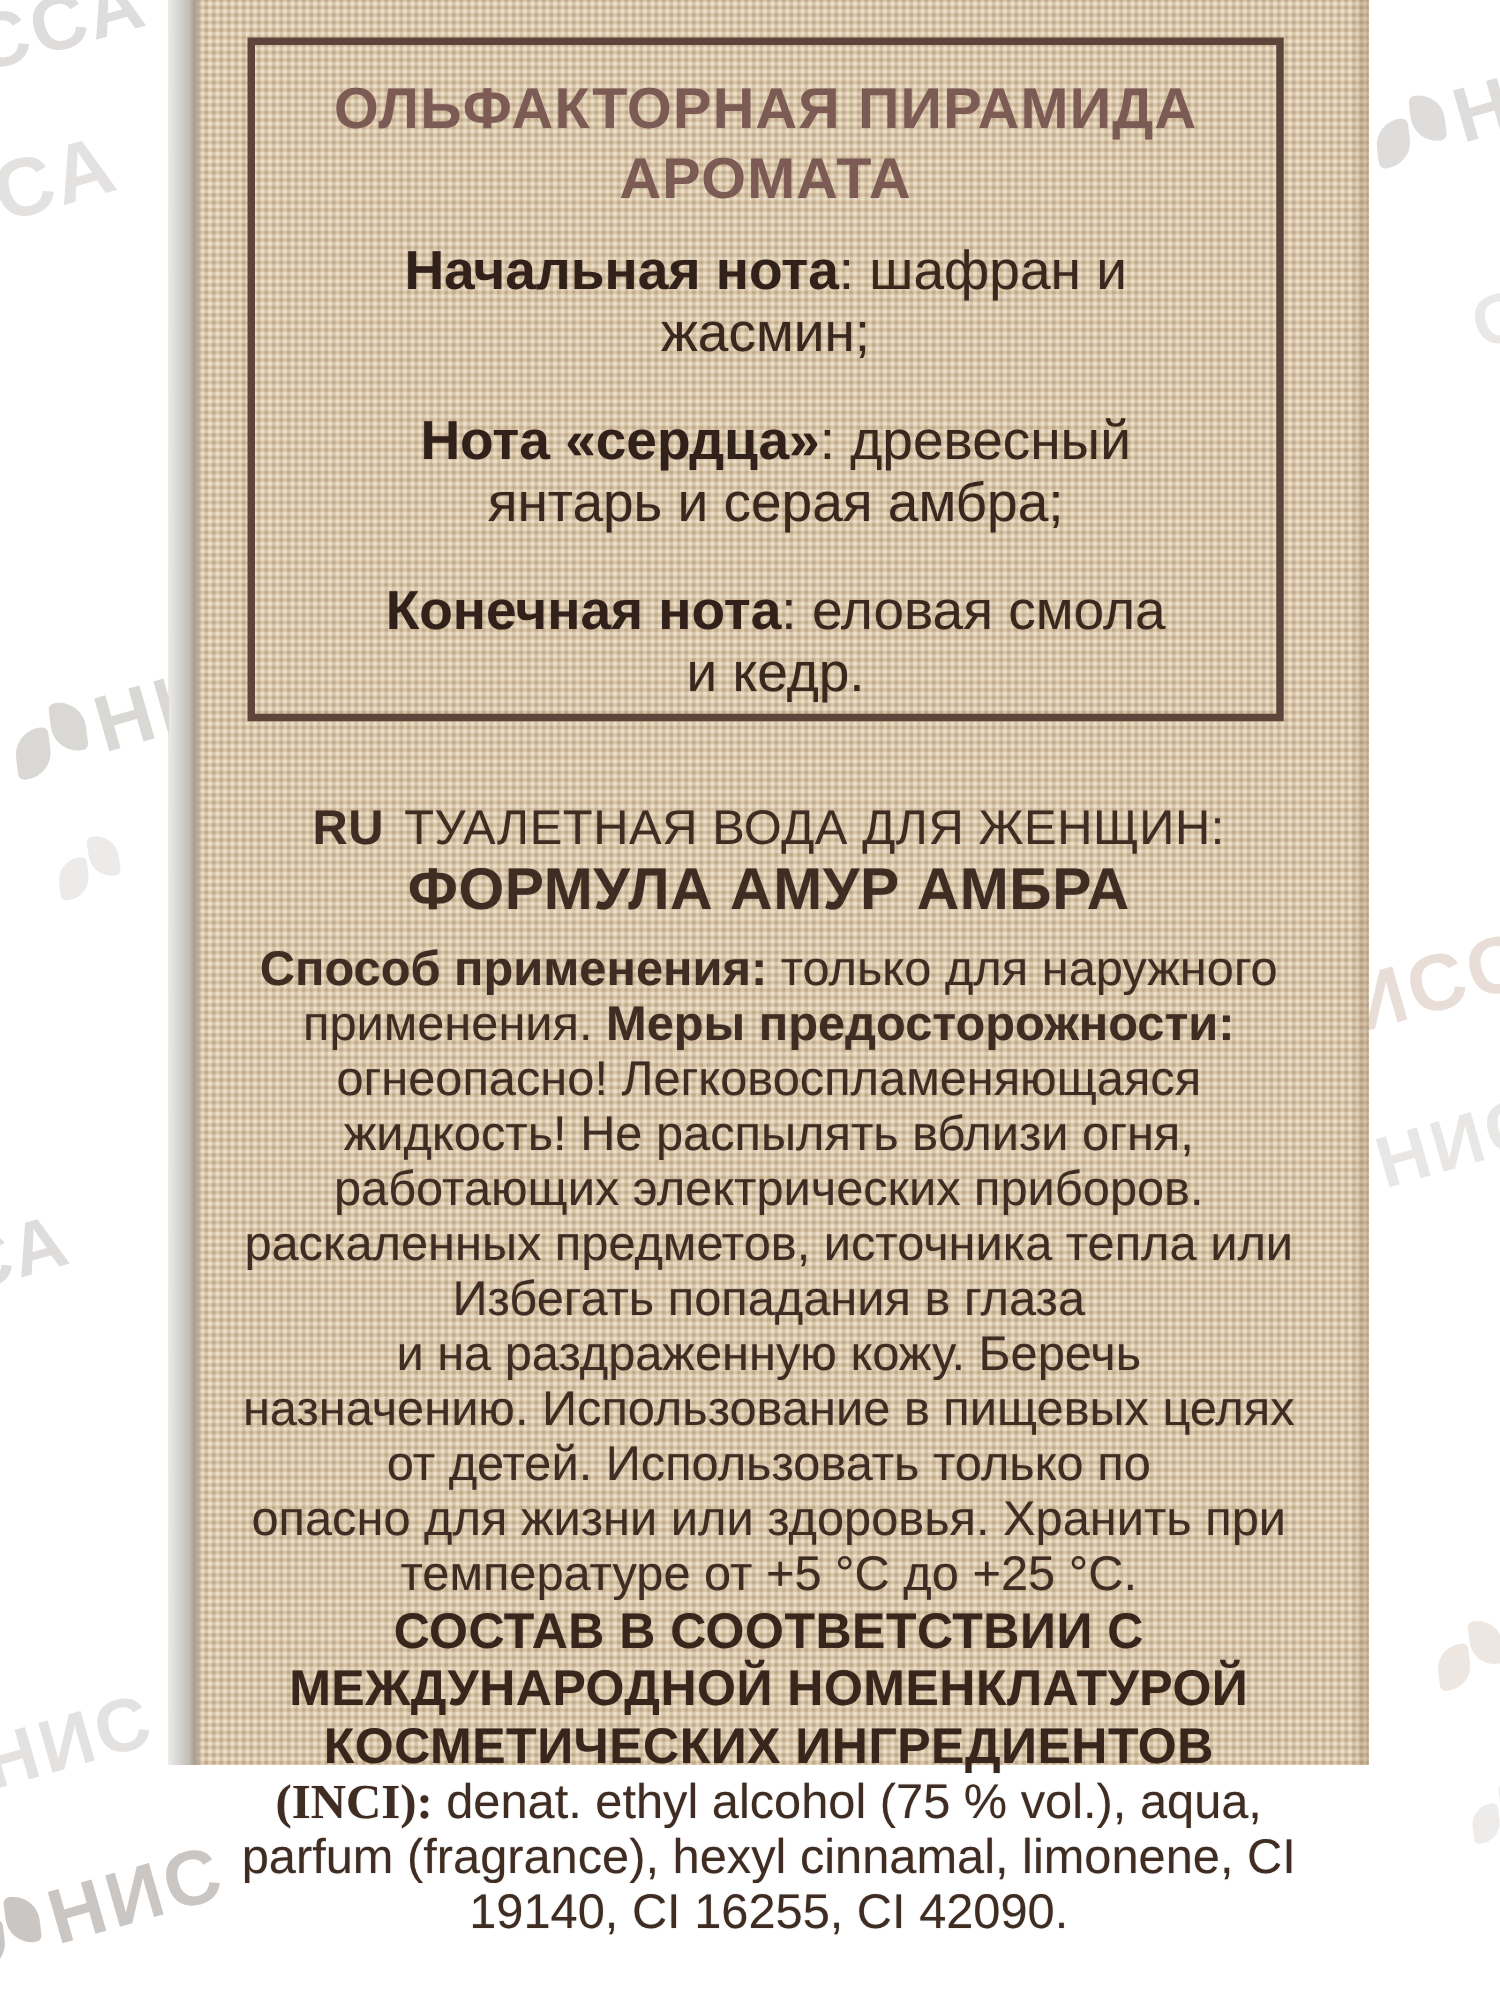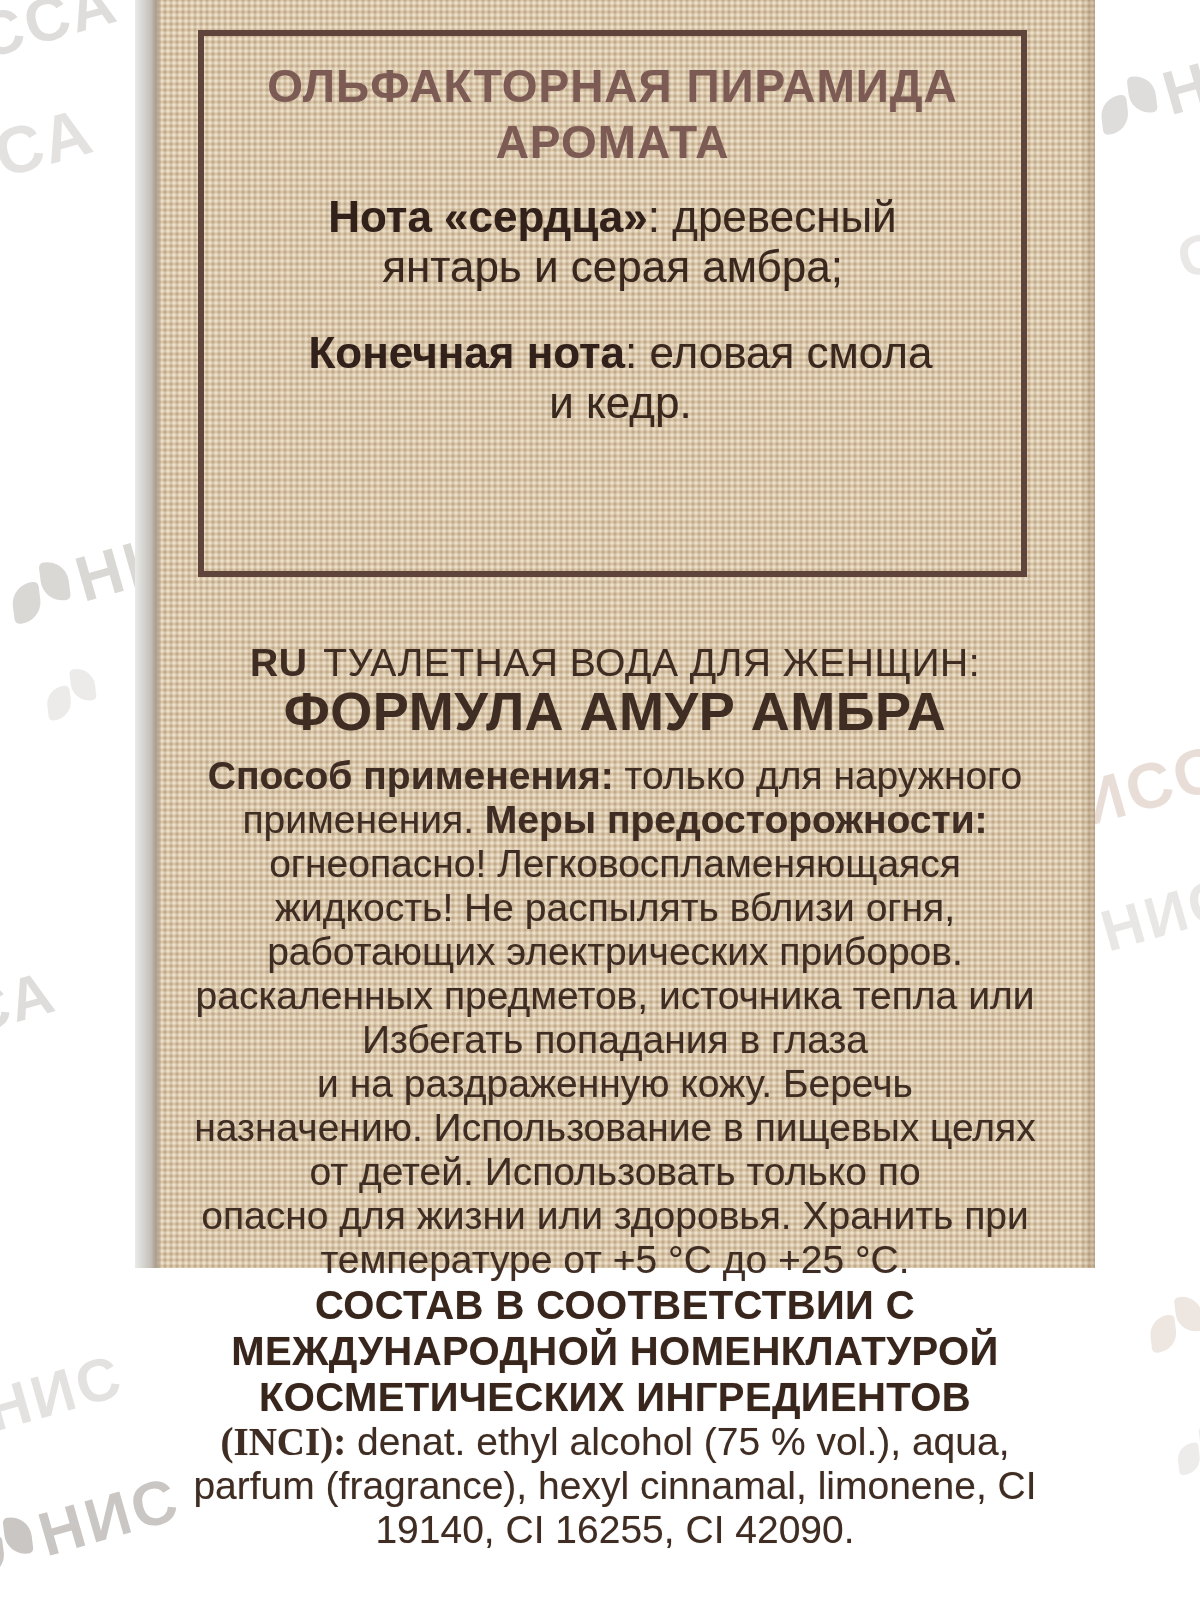--- a/index.html
+++ b/index.html
@@ -11,21 +11,21 @@
   .wm-layer{position:absolute;inset:0;}
   .wm{position:absolute;font-weight:700;letter-spacing:3px;white-space:nowrap;
       display:flex;align-items:center;gap:8px;}
   .wm-sym{display:inline-block;position:relative;width:0.95em;height:0.82em;}
   .wm-sym::before{content:"";position:absolute;left:0;bottom:0;width:0.44em;height:0.62em;
       background:currentColor;border-radius:0.34em 0.08em 0.34em 0.08em;transform:rotate(9deg);}
   .wm-sym::after{content:"";position:absolute;right:0;top:0;width:0.44em;height:0.62em;
       background:currentColor;border-radius:0.08em 0.34em 0.08em 0.34em;transform:rotate(9deg);}
   
   .label{
-    position:absolute;left:135px;top:0;width:960px;height:1268px;
+    position:absolute;left:135px;top:0;width:960px;height:1412px;
     background-color:#d9c6a9;
     background-image:
       radial-gradient(rgba(255,250,238,0.50) 1.3px, transparent 2px),
       radial-gradient(rgba(128,96,66,0.28) 1.2px, transparent 1.9px);
     background-size:6px 6px,6px 6px;
     background-position:0 0,3px 3px;
     color:#3f2d23;
   }
   .edge-left{position:absolute;left:0;top:0;bottom:0;width:26px;
     background:linear-gradient(90deg,#eaeae8 0%,#d6d6d3 30%,#c4bfb6 62%,#a99d8f 80%,rgba(203,185,159,0.35) 100%);}
@@ -40,21 +40,21 @@
   .pyr-title{margin-top:22px;}
   .pyr-title .tl{font-size:46px;line-height:56px;font-weight:700;letter-spacing:1px;color:#7d5b55;
       text-shadow:0 0 1px rgba(125,91,85,0.35);}
   .note{margin-top:22px;}
   .note + .note{margin-top:36px;margin-left:16px;}
   .note .tl{font-size:44px;line-height:50px;color:#3a281f;}
   .note .sg-b{color:#32211a;}
   .body-col{position:absolute;left:0;top:640px;width:100%;}
   .ru-line .tl{font-size:39px;line-height:46px;letter-spacing:0.5px;}
   .ru-line .sg-b{margin-right:16px;}
-  .prod-name .tl{font-size:54px;line-height:50px;letter-spacing:0.5px;}
+  .prod-name .tl{font-size:47px;line-height:50px;letter-spacing:0.5px;}
   .usage{margin-top:18px;}
   .usage .tl{font-size:39px;line-height:44px;}
   .usage .tl.caps{font-size:40px;line-height:46px;letter-spacing:0.4px;color:#38261d;}
   .sg-b{font-weight:700;}
   .sg-bs{font-weight:700;font-family:"Liberation Serif",serif;}
 </style>
 </head>
 <body>
 
 <div class="photo">
@@ -107,20 +107,24 @@
   <div class="label">
     <div class="edge-left"></div>
     <div class="edge-right"></div>
 
     <div class="pyramid-box">
       <div class="pyr-title">
           <div class="tl"><span class="sg-b">ОЛЬФАКТОРНАЯ ПИРАМИДА</span></div>
           <div class="tl"><span class="sg-b">АРОМАТА</span></div>
         </div>
       <div class="note">
+          <div class="tl"><span class="sg-b">Начальная нота</span><span class="sg-n">: шафран и</span></div>
+          <div class="tl"><span class="sg-n">жасмин;</span></div>
+        </div>
+      <div class="note">
           <div class="tl"><span class="sg-b">Нота «сердца»</span><span class="sg-n">: древесный</span></div>
           <div class="tl"><span class="sg-n">янтарь и серая амбра;</span></div>
         </div>
       <div class="note">
           <div class="tl"><span class="sg-b">Конечная нота</span><span class="sg-n">: еловая смола</span></div>
           <div class="tl"><span class="sg-n">и кедр.</span></div>
         </div>
     </div>
 
     <div class="body-col">

